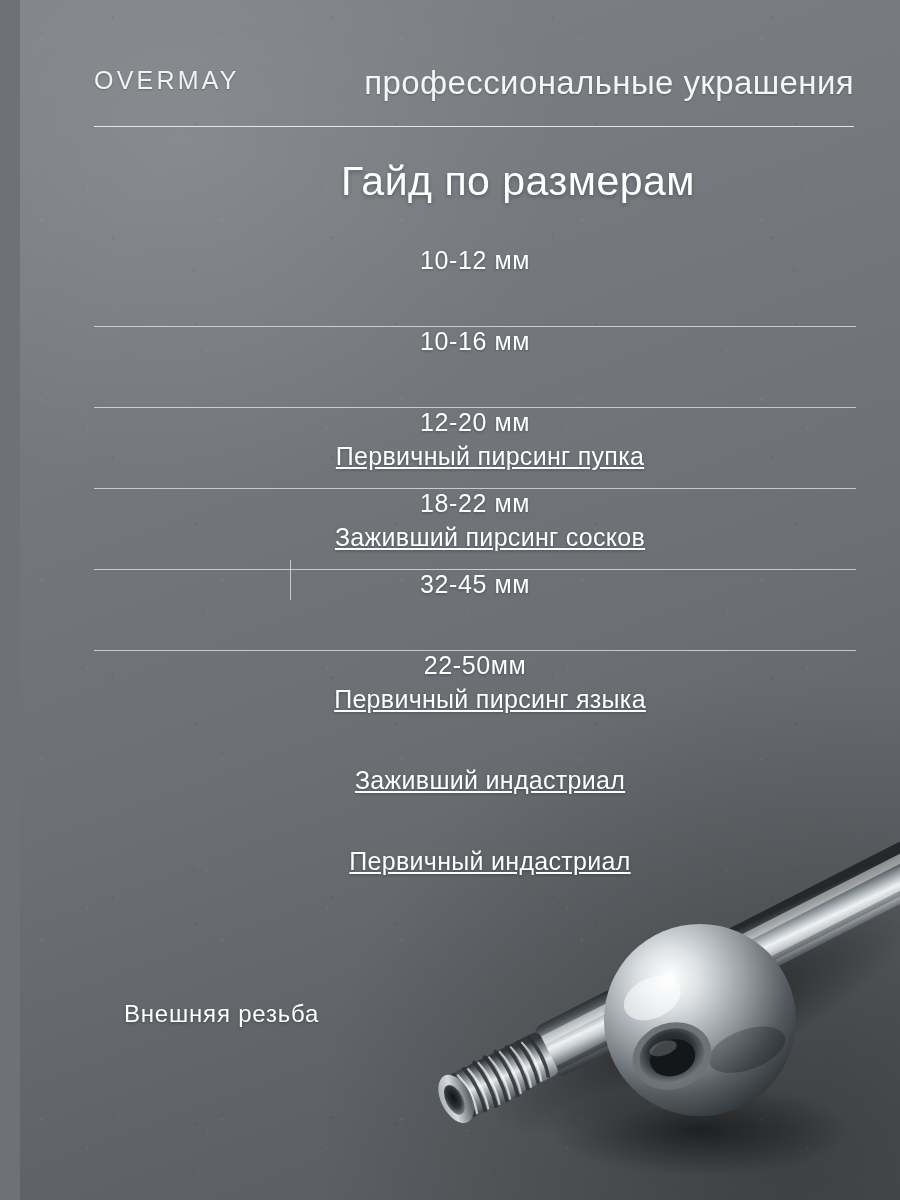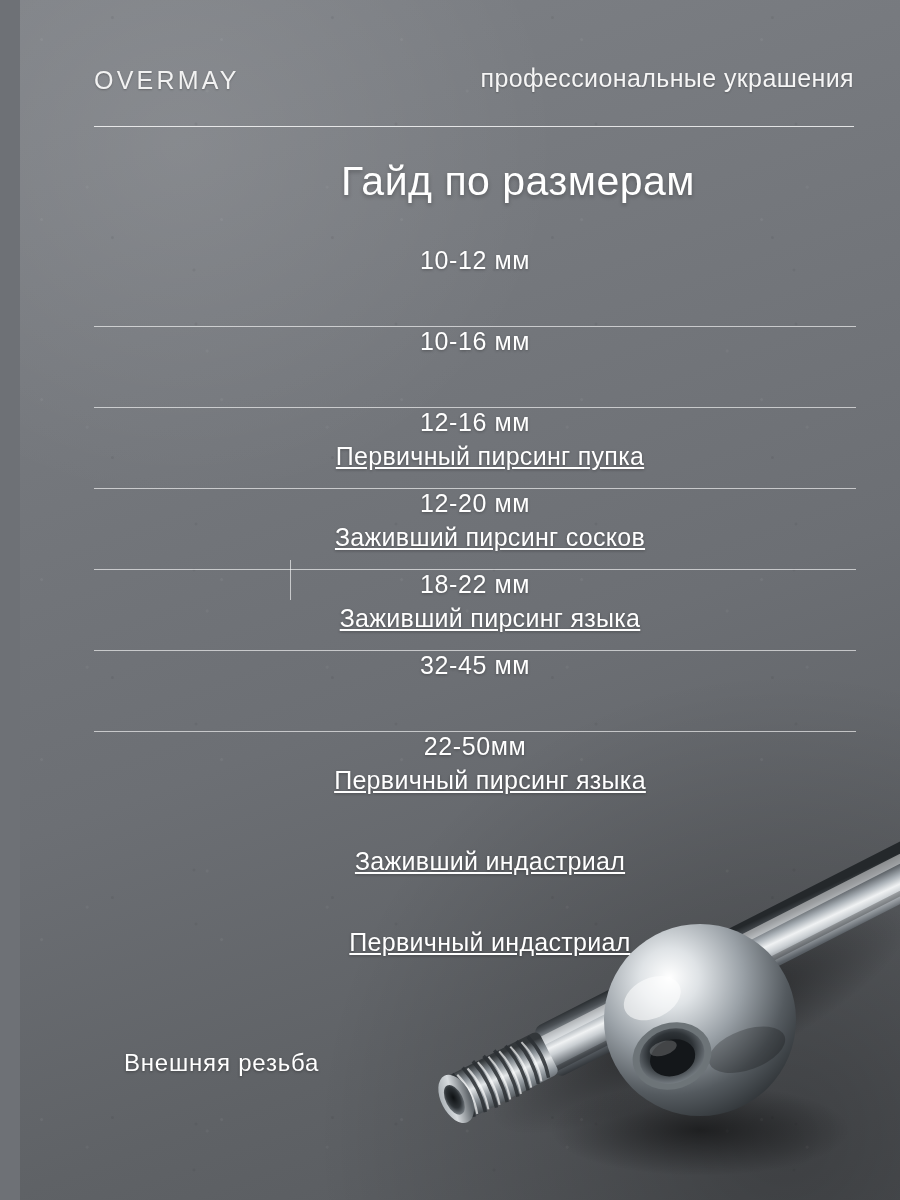--- a/index.html
+++ b/index.html
@@ -53,21 +53,21 @@
     color: #f2f2f2;
     font-size: 25px;
     letter-spacing: 3.2px;
     font-weight: 400;
     line-height: 1;
     padding-top: 10px;
     text-shadow: 0 1px 2px rgba(0,0,0,0.25);
   }
   .tagline {
     color: #f5f5f5;
-    font-size: 25px;
+    font-size: 33px;
     letter-spacing: 0.4px;
     font-weight: 400;
     line-height: 1;
     padding-top: 8px;
     text-shadow: 0 1px 2px rgba(0,0,0,0.25);
   }
   .header-rule {
     position: absolute;
     top: 126px;
     left: 74px;
@@ -138,21 +138,21 @@
     top: 560px;
     width: 1px;
     height: 40px;
     background: rgba(255,255,255,0.62);
   }
 
   
   .caption {
     position: absolute;
     left: 104px;
-    top: 1049px;
+    top: 1000px;
     color: #ffffff;
     font-size: 24px;
     letter-spacing: 0.8px;
     text-shadow: 0 1px 3px rgba(0,0,0,0.35);
   }
 
   
   .photo {
     position: absolute;
     right: -10px;
@@ -182,25 +182,20 @@
       <div class="cell-divider"></div>
       <div class="cell-desc">Первичный пирсинг пупка</div>
     </div>
 
     <div class="row">
       <div class="cell-size">10-16 мм</div>
       <div class="cell-divider"></div>
       <div class="cell-desc">Заживший пирсинг сосков</div>
     </div>
 
-    <div class="row">
-      <div class="cell-size">12-16 мм</div>
-      <div class="cell-divider"></div>
-      <div class="cell-desc">Заживший пирсинг языка</div>
-    </div>
 
     <div class="row">
       <div class="cell-size">12-20 мм</div>
       <div class="cell-divider"></div>
     </div>
 
     <div class="row">
       <div class="cell-size">18-22 мм</div>
       <div class="cell-divider"></div>
       <div class="cell-desc">Первичный пирсинг языка</div>

